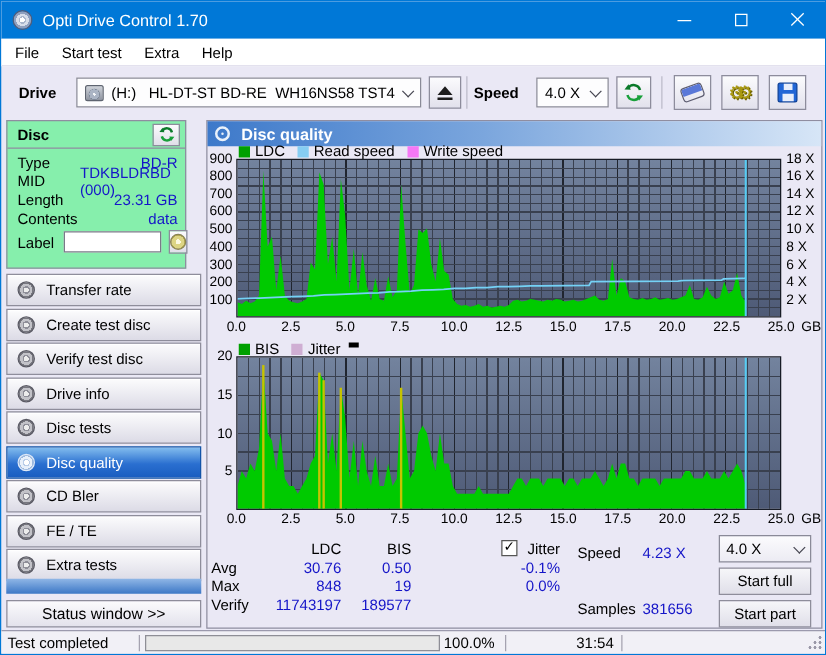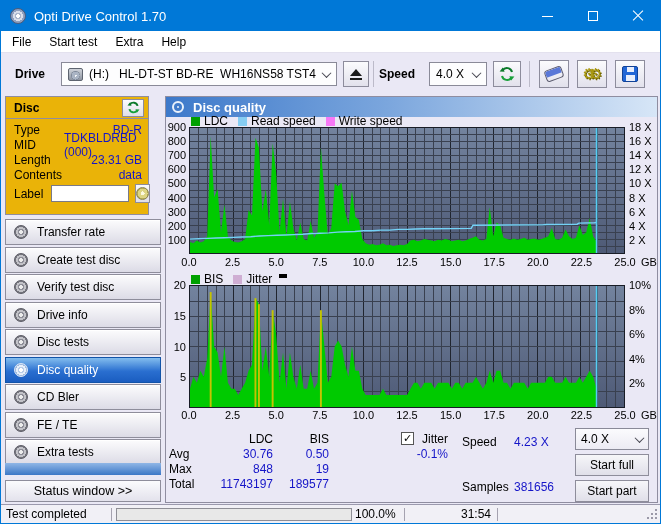--- a/index.html
+++ b/index.html
@@ -41,21 +41,21 @@
   .drive-ico::after{content:"";position:absolute;left:2px;top:2px;width:9px;height:9px;border-radius:50%;background:radial-gradient(circle,#f4f6f8 0 1px,#aab4c4 1px 4px,#7c8798 4px 5px);}
   .eject-ico{width:12px;height:11px;position:relative;}
   .eject-ico::before{content:"";position:absolute;left:0;top:0;border-left:6px solid transparent;border-right:6px solid transparent;border-bottom:7px solid #1c1c1c;}
   .eject-ico::after{content:"";position:absolute;left:0;top:9px;width:12px;height:2.5px;background:#1c1c1c;}
   .gears-ico{font-family:"DejaVu Sans",sans-serif;font-size:15px;color:#ab9a10;letter-spacing:-7px;text-shadow:1px 1px 0 #6d6200;line-height:1;margin-right:6px;}
   .floppy-ico{width:16px;height:16px;background:#2166d6;border-radius:2px;position:relative;border:1px solid #114296;}
   .floppy-ico::before{content:"";position:absolute;left:4px;top:0;width:7px;height:5px;background:#e8eefb;}
   .floppy-ico::after{content:"";position:absolute;left:3px;top:8px;width:9px;height:6px;background:#e8eefb;}
   
   .sidebar{position:absolute;left:4px;top:95px;width:156px;height:407px;}
-  .disc-panel{position:absolute;left:0;top:0;width:144px;height:119px;border:1px solid #8f8da0;background:#eab308;}
+  .disc-panel{position:absolute;left:0;top:0;width:144px;height:119px;border:1px solid #8f8da0;background:#86efac;}
   .disc-head{height:22px;border-bottom:1px solid #8f8da0;display:flex;align-items:center;padding:0 4px 0 8px;}
   .disc-head .t{font-weight:bold;}
   .mini-btn{margin-left:auto;width:22px;height:18px;background:linear-gradient(#fbfbfd,#e0dfe9);border:1px solid #8d8c9c;display:flex;align-items:center;justify-content:center;}
   .info-rows{padding:3px 6px 0 8px;}
   .info-row{display:flex;height:15px;align-items:center;gap:28px;}
   .info-row .l{color:#000;}
   .info-row .v{margin-left:auto;color:#1515c8;}
   .label-row{display:flex;align-items:center;padding:2px 4px 0 8px;}
   .label-row input{width:78px;height:17px;border:1px solid #7a7a88;background:#fff;margin-left:8px;font-size:11px;padding:0 2px;}
   .label-row .mini-btn{margin-left:6px;width:24px;height:19px;}
@@ -468,27 +468,20 @@
           </g>
           <polygon points="0,20 0.000,17 0.198,15 0.397,16 0.595,14 0.794,15 0.992,12 1.191,1 1.389,10 1.588,11 1.786,15 1.985,10 2.183,16 2.382,17 2.580,17 2.779,18 2.977,17 3.176,16 3.374,14 3.573,13 3.771,2 3.969,3 4.168,14 4.366,10 4.565,15 4.763,4 4.962,8 5.160,16 5.359,11 5.557,17 5.756,11 5.954,15 6.153,17 6.351,13 6.550,17 6.748,17 6.947,14 7.145,17 7.344,16 7.542,4 7.741,10 7.939,16 8.137,15 8.336,10 8.534,9 8.733,10 8.931,13 9.130,15 9.328,10 9.527,14 9.725,14 9.924,17 10.122,18 10.321,18 10.519,18 10.718,18 10.916,18 11.115,17 11.313,18 11.512,18 11.710,18 11.908,18 12.107,18 12.305,18 12.504,18 12.702,17 12.901,16 13.099,16 13.298,17 13.496,16 13.695,16 13.893,16 14.092,17 14.290,16 14.489,16 14.687,16 14.886,16 15.084,17 15.283,16 15.481,16 15.679,17 15.878,16 16.076,16 16.275,16 16.473,15 16.672,16 16.870,17 17.069,16 17.267,14 17.466,16 17.664,14 17.863,14 18.061,16 18.260,16 18.458,17 18.657,16 18.855,16 19.054,16 19.252,16 19.451,17 19.649,16 19.847,16 20.046,16 20.244,16 20.443,16 20.641,15 20.840,15 21.038,16 21.237,16 21.435,16 21.634,15 21.832,16 22.031,16 22.229,16 22.428,15 22.626,16 22.825,15 23.023,14 23.222,15 23.420,17 23.42,20" fill="#00ca00"></polygon>
           <rect x="1.135" y="1" width="0.11" height="19" fill="#c6c300"></rect>
           <rect x="3.715" y="2" width="0.11" height="18" fill="#c6c300"></rect>
           <rect x="3.915" y="3" width="0.11" height="17" fill="#c6c300"></rect>
           <rect x="4.705" y="4" width="0.11" height="16" fill="#c6c300"></rect>
           <rect x="7.485" y="4" width="0.11" height="16" fill="#c6c300"></rect>
           <line x1="23.42" y1="0" x2="23.42" y2="20" stroke="#55cdf4" stroke-width="1.6" vector-effect="non-scaling-stroke"></line>
         </svg>
     </div>
-    <div class="yr" style="top:188px;height:123px;" id="yr2">
-        <span style="top: 0%;">10%</span>
-        <span style="top: 20%;">8%</span>
-        <span style="top: 40%;">6%</span>
-        <span style="top: 60%;">4%</span>
-        <span style="top: 80%;">2%</span>
-      </div>
     <div class="xt" style="top:312px;" id="xt2">
         <span style="left: 0%;">0.0</span>
         <span style="left: 10%;">2.5</span>
         <span style="left: 20%;">5.0</span>
         <span style="left: 30%;">7.5</span>
         <span style="left: 40%;">10.0</span>
         <span style="left: 50%;">12.5</span>
         <span style="left: 60%;">15.0</span>
         <span style="left: 70%;">17.5</span>
         <span style="left: 80%;">20.0</span>
@@ -510,23 +503,24 @@
       <div class="srow">
         <span class="lab">Avg</span>
         <span class="c blue">30.76</span>
         <span class="c blue">0.50</span>
         <span class="c blue">-0.1%</span>
       </div>
       <div class="srow">
         <span class="lab">Max</span>
         <span class="c blue">848</span>
         <span class="c blue">19</span>
+        <span class="c blue">0.0%</span>
       </div>
       <div class="srow">
-        <span class="lab">Total</span>
+        <span class="lab">Verify</span>
         <span class="c blue">11743197</span>
         <span class="c blue">189577</span>
         <span class="c blue"></span>
       </div>
     </div>
 
     <div class="info2" style="left:296px;top:338px;width:110px;height:14px;">
       <span class="l">Speed</span>
       <span class="v blue">4.23 X</span>
     </div>

